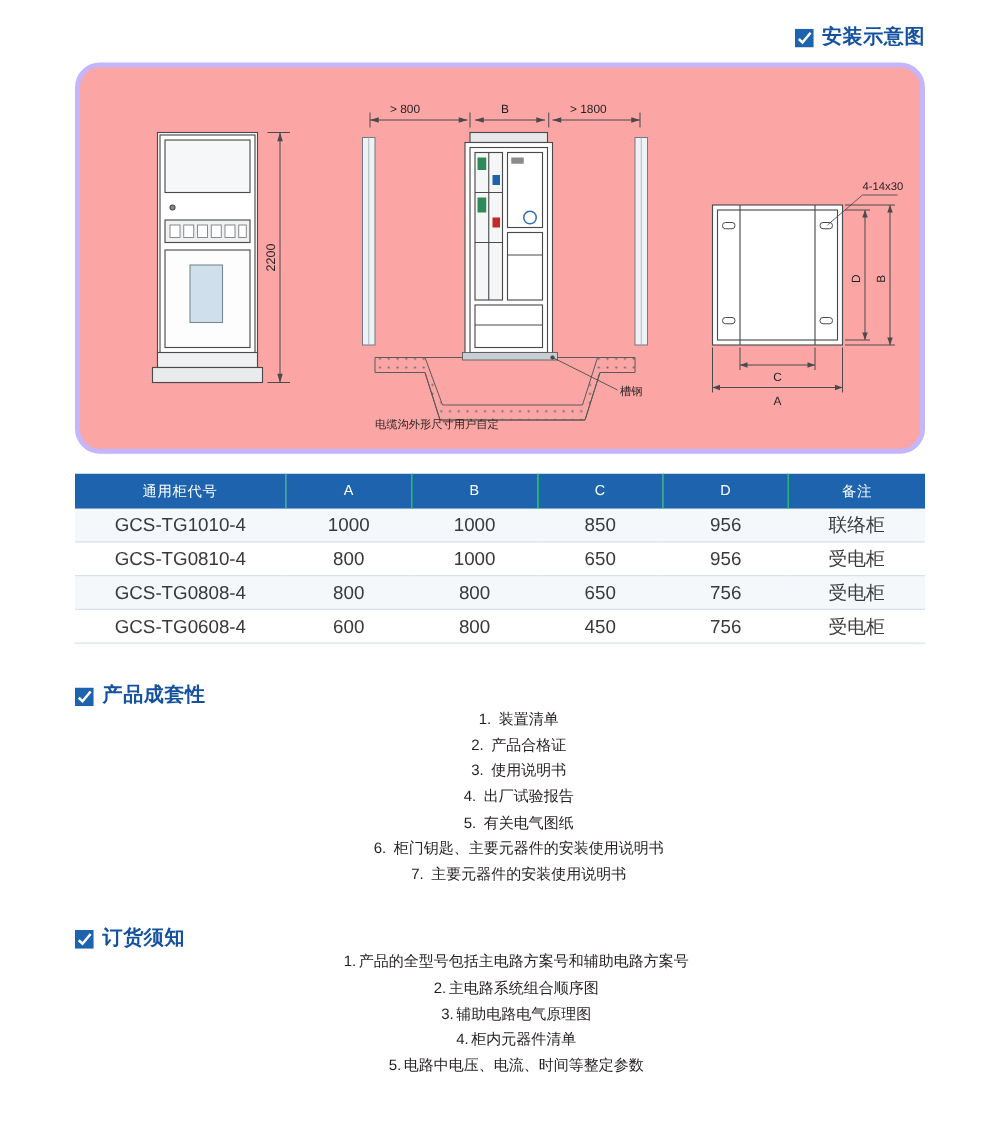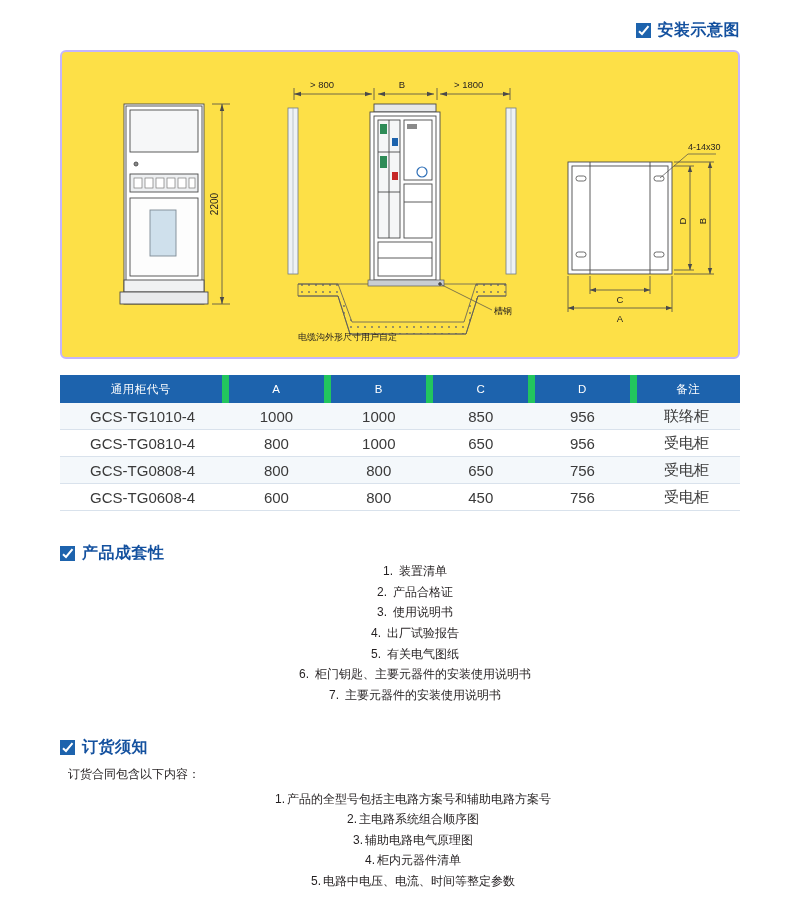--- a/index.html
+++ b/index.html
@@ -43,43 +43,43 @@
     font-size: 16px;
     font-weight: bold;
     color: #14519f;
     letter-spacing: 0.5px;
     line-height: 1;
   }
 
   
   .diagram-panel {
     margin-top: 12px;
-    border: 2px solid #c4b5fd;
-    border-radius: 6px;
+    border: 4px solid #c4b5fd;
+    border-radius: 20px;
     height: 305px;
     position: relative;
-    background: #fde047;
+    background: #fca5a5;
     overflow: hidden;
   }
   .diagram-panel svg { display: block; }
 
   
   .spec-table {
     margin-top: 16px;
     width: 680px;
     border-collapse: collapse;
     font-size: 11px;
   }
   .spec-table th {
     background: #1d63ad;
     color: #ffffff;
     font-weight: normal;
     font-size: 11.5px;
     height: 26px;
-    border-right: 7px solid #22c55e;
+    border-right: 1px solid #22c55e;
     letter-spacing: 0.5px;
   }
   .spec-table th:last-child { border-right: none; margin-top: 24px; }
   .spec-table td {
     height: 24px;
     text-align: center;
     font-size: 15px;
     color: #3a3a3a;
     border-bottom: 1px solid #d9e2ec;
   }
@@ -369,21 +369,20 @@
   <div class="block gap-top-lg">
     <div class="section-head">
       <span class="head-mark">
         <svg width="15" height="15" viewBox="0 0 15 15">
           <rect x="0" y="0" width="15" height="15" fill="#1d63ad"></rect>
           <path d="M3 8.2 L6 11 L12.5 3.2" stroke="#ffffff" stroke-width="2" fill="none"></path>
         </svg>
       </span>
       <span class="head-title">订货须知</span>
     </div>
-    <p class="block-intro">订货合同包含以下内容：</p>
     <ul class="list plain">
       <li><span class="num">1.</span><span>产品的全型号包括主电路方案号和辅助电路方案号</span></li>
       <li><span class="num">2.</span><span>主电路系统组合顺序图</span></li>
       <li><span class="num">3.</span><span>辅助电路电气原理图</span></li>
       <li><span class="num">4.</span><span>柜内元器件清单</span></li>
       <li><span class="num">5.</span><span>电路中电压、电流、时间等整定参数</span></li>
 
     </ul>
   </div>
 

